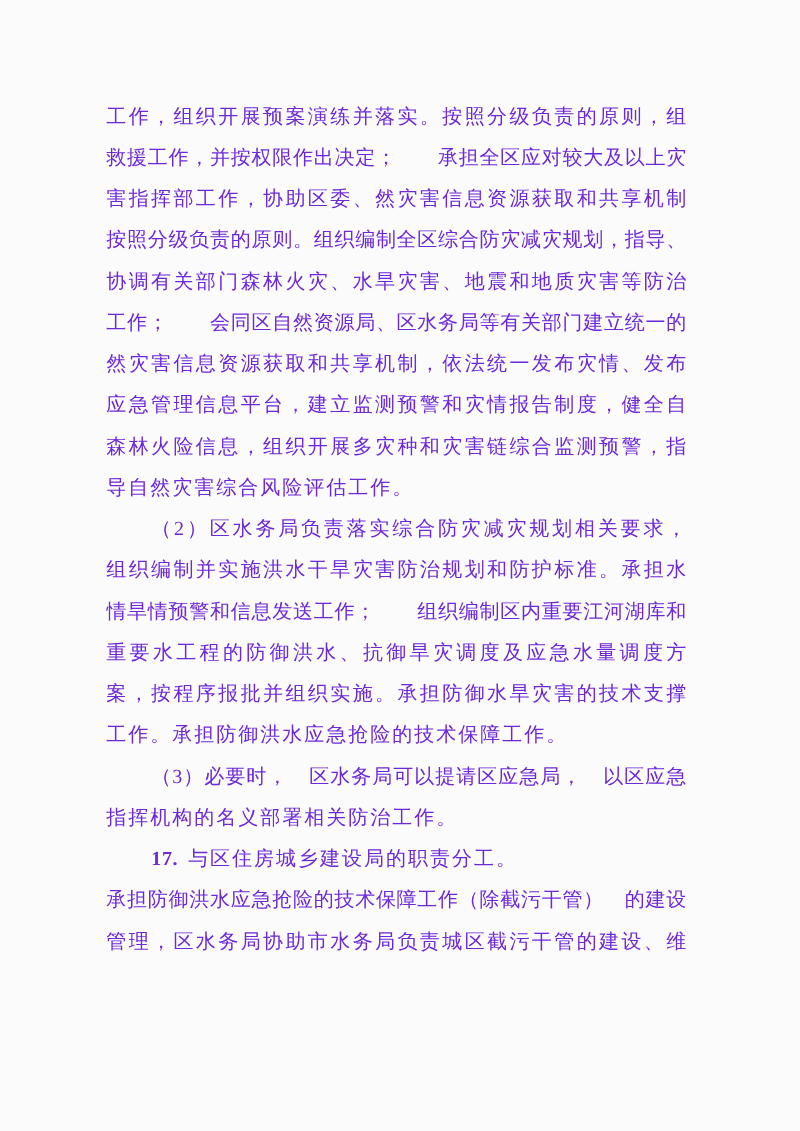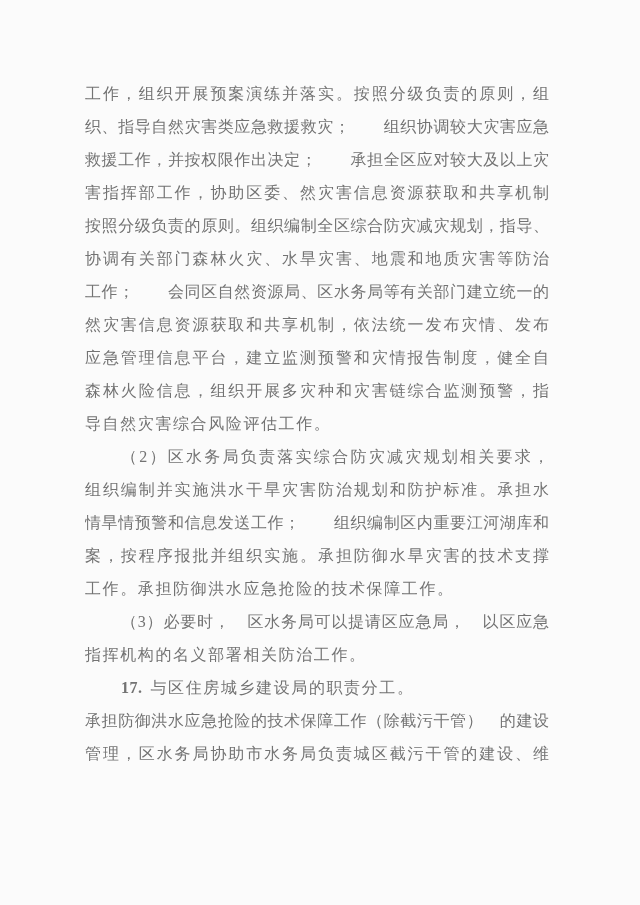--- a/index.html
+++ b/index.html
@@ -48,35 +48,35 @@
     margin-right: 8px;
     letter-spacing: 0.5px;
     font-size: 16px;
     margin-top: 38px;
   }
 </style>
 </head>
 <body style="background: rgb(251, 251, 251);">
 
 <div class="page">
-  <div class="textblock" style="color: #737373;">
+  <div class="textblock" style="color: #6d28d9;">
       <div class="line fill"><span class="txt">工作，组织开展预案演练并落实。按照分级负责的原则，组</span></div>
-      <div class="line fill"><span class="txt">织、指导自然灾害类应急救援救灾；　　组织协调较大灾害应急</span></div>
       <div class="line fill"><span class="txt">救援工作，并按权限作出决定；　　承担全区应对较大及以上灾</span></div>
       <div class="line fill"><span class="txt">害指挥部工作，协助区委、然灾害信息资源获取和共享机制</span></div>
       <div class="line fill"><span class="txt">按照分级负责的原则。组织编制全区综合防灾减灾规划，指导、</span></div>
       <div class="line fill"><span class="txt">协调有关部门森林火灾、水旱灾害、地震和地质灾害等防治</span></div>
       <div class="line fill"><span class="txt">工作；　　会同区自然资源局、区水务局等有关部门建立统一的</span></div>
       <div class="line fill"><span class="txt">然灾害信息资源获取和共享机制，依法统一发布灾情、发布</span></div>
       <div class="line fill"><span class="txt">应急管理信息平台，建立监测预警和灾情报告制度，健全自</span></div>
       <div class="line fill"><span class="txt">森林火险信息，组织开展多灾种和灾害链综合监测预警，指</span></div>
       <div class="line nofill"><span class="txt">导自然灾害综合风险评估工作。</span></div>
       <div class="line fill indent"><span class="txt">（2）区水务局负责落实综合防灾减灾规划相关要求，</span></div>
       <div class="line fill"><span class="txt">组织编制并实施洪水干旱灾害防治规划和防护标准。承担水</span></div>
       <div class="line fill"><span class="txt">情旱情预警和信息发送工作；　　组织编制区内重要江河湖库和</span></div>
+      <div class="line fill"><span class="txt">重要水工程的防御洪水、抗御旱灾调度及应急水量调度方</span></div>
       <div class="line fill"><span class="txt">案，按程序报批并组织实施。承担防御水旱灾害的技术支撑</span></div>
       <div class="line nofill"><span class="txt">工作。承担防御洪水应急抢险的技术保障工作。</span></div>
       <div class="line fill indent"><span class="txt">（3）必要时，　区水务局可以提请区应急局，　以区应急</span></div>
       <div class="line nofill"><span class="txt">指挥机构的名义部署相关防治工作。</span></div>
       <div class="line nofill indent"><span class="prefix">17.</span><span class="txt">与区住房城乡建设局的职责分工。</span></div>
       <div class="line fill"><span class="txt">承担防御洪水应急抢险的技术保障工作（除截污干管）　的建设</span></div>
       <div class="line fill"><span class="txt">管理，区水务局协助市水务局负责城区截污干管的建设、维</span></div>
     </div>
 </div>
 

